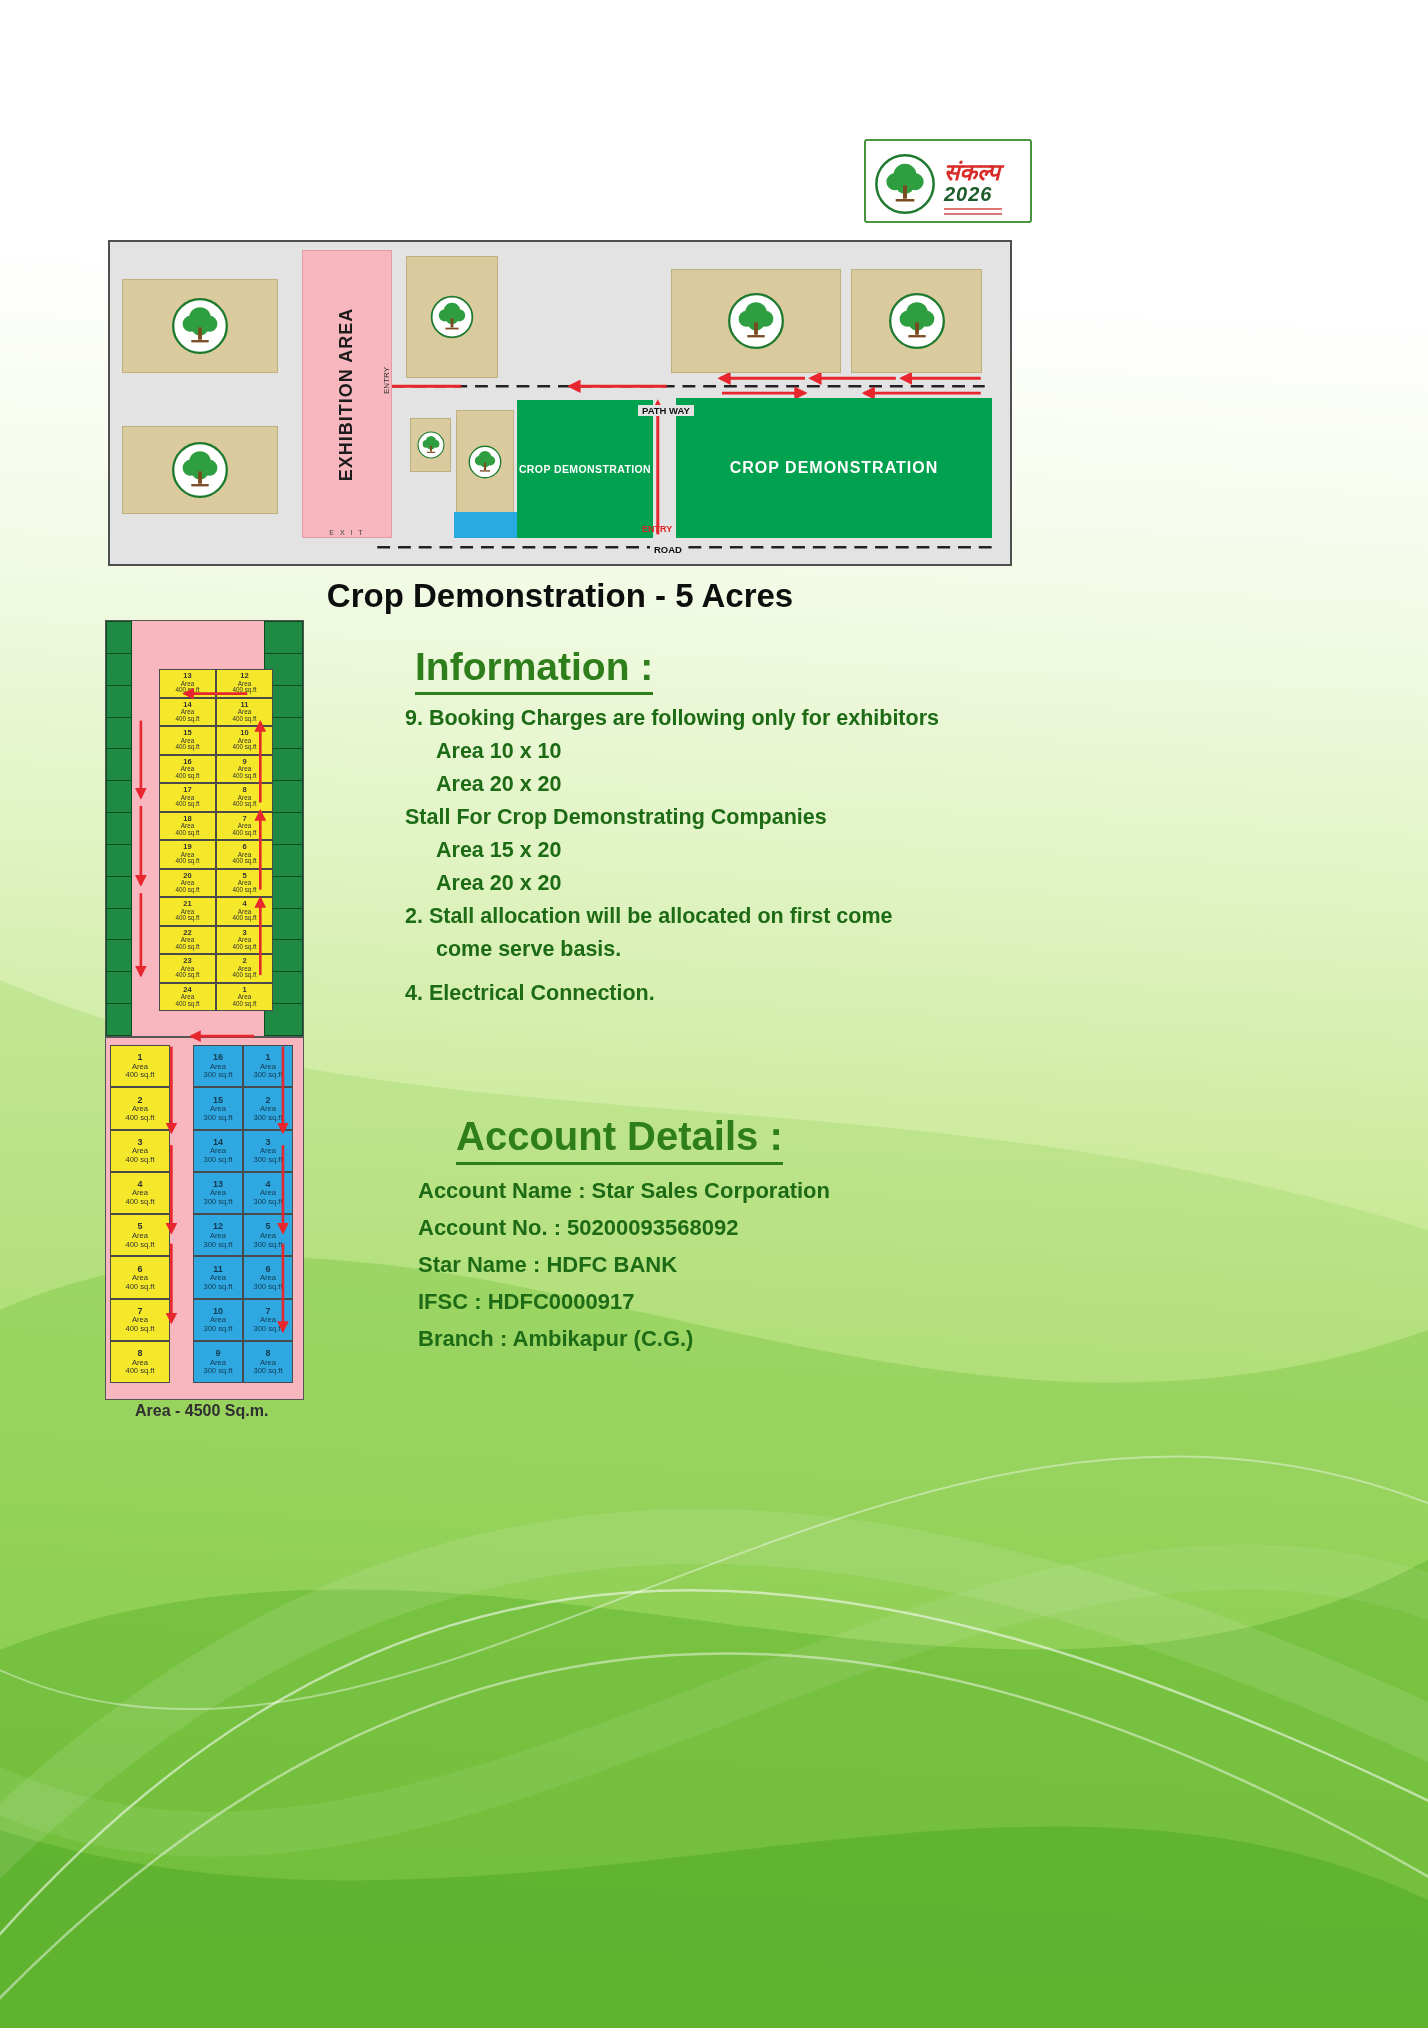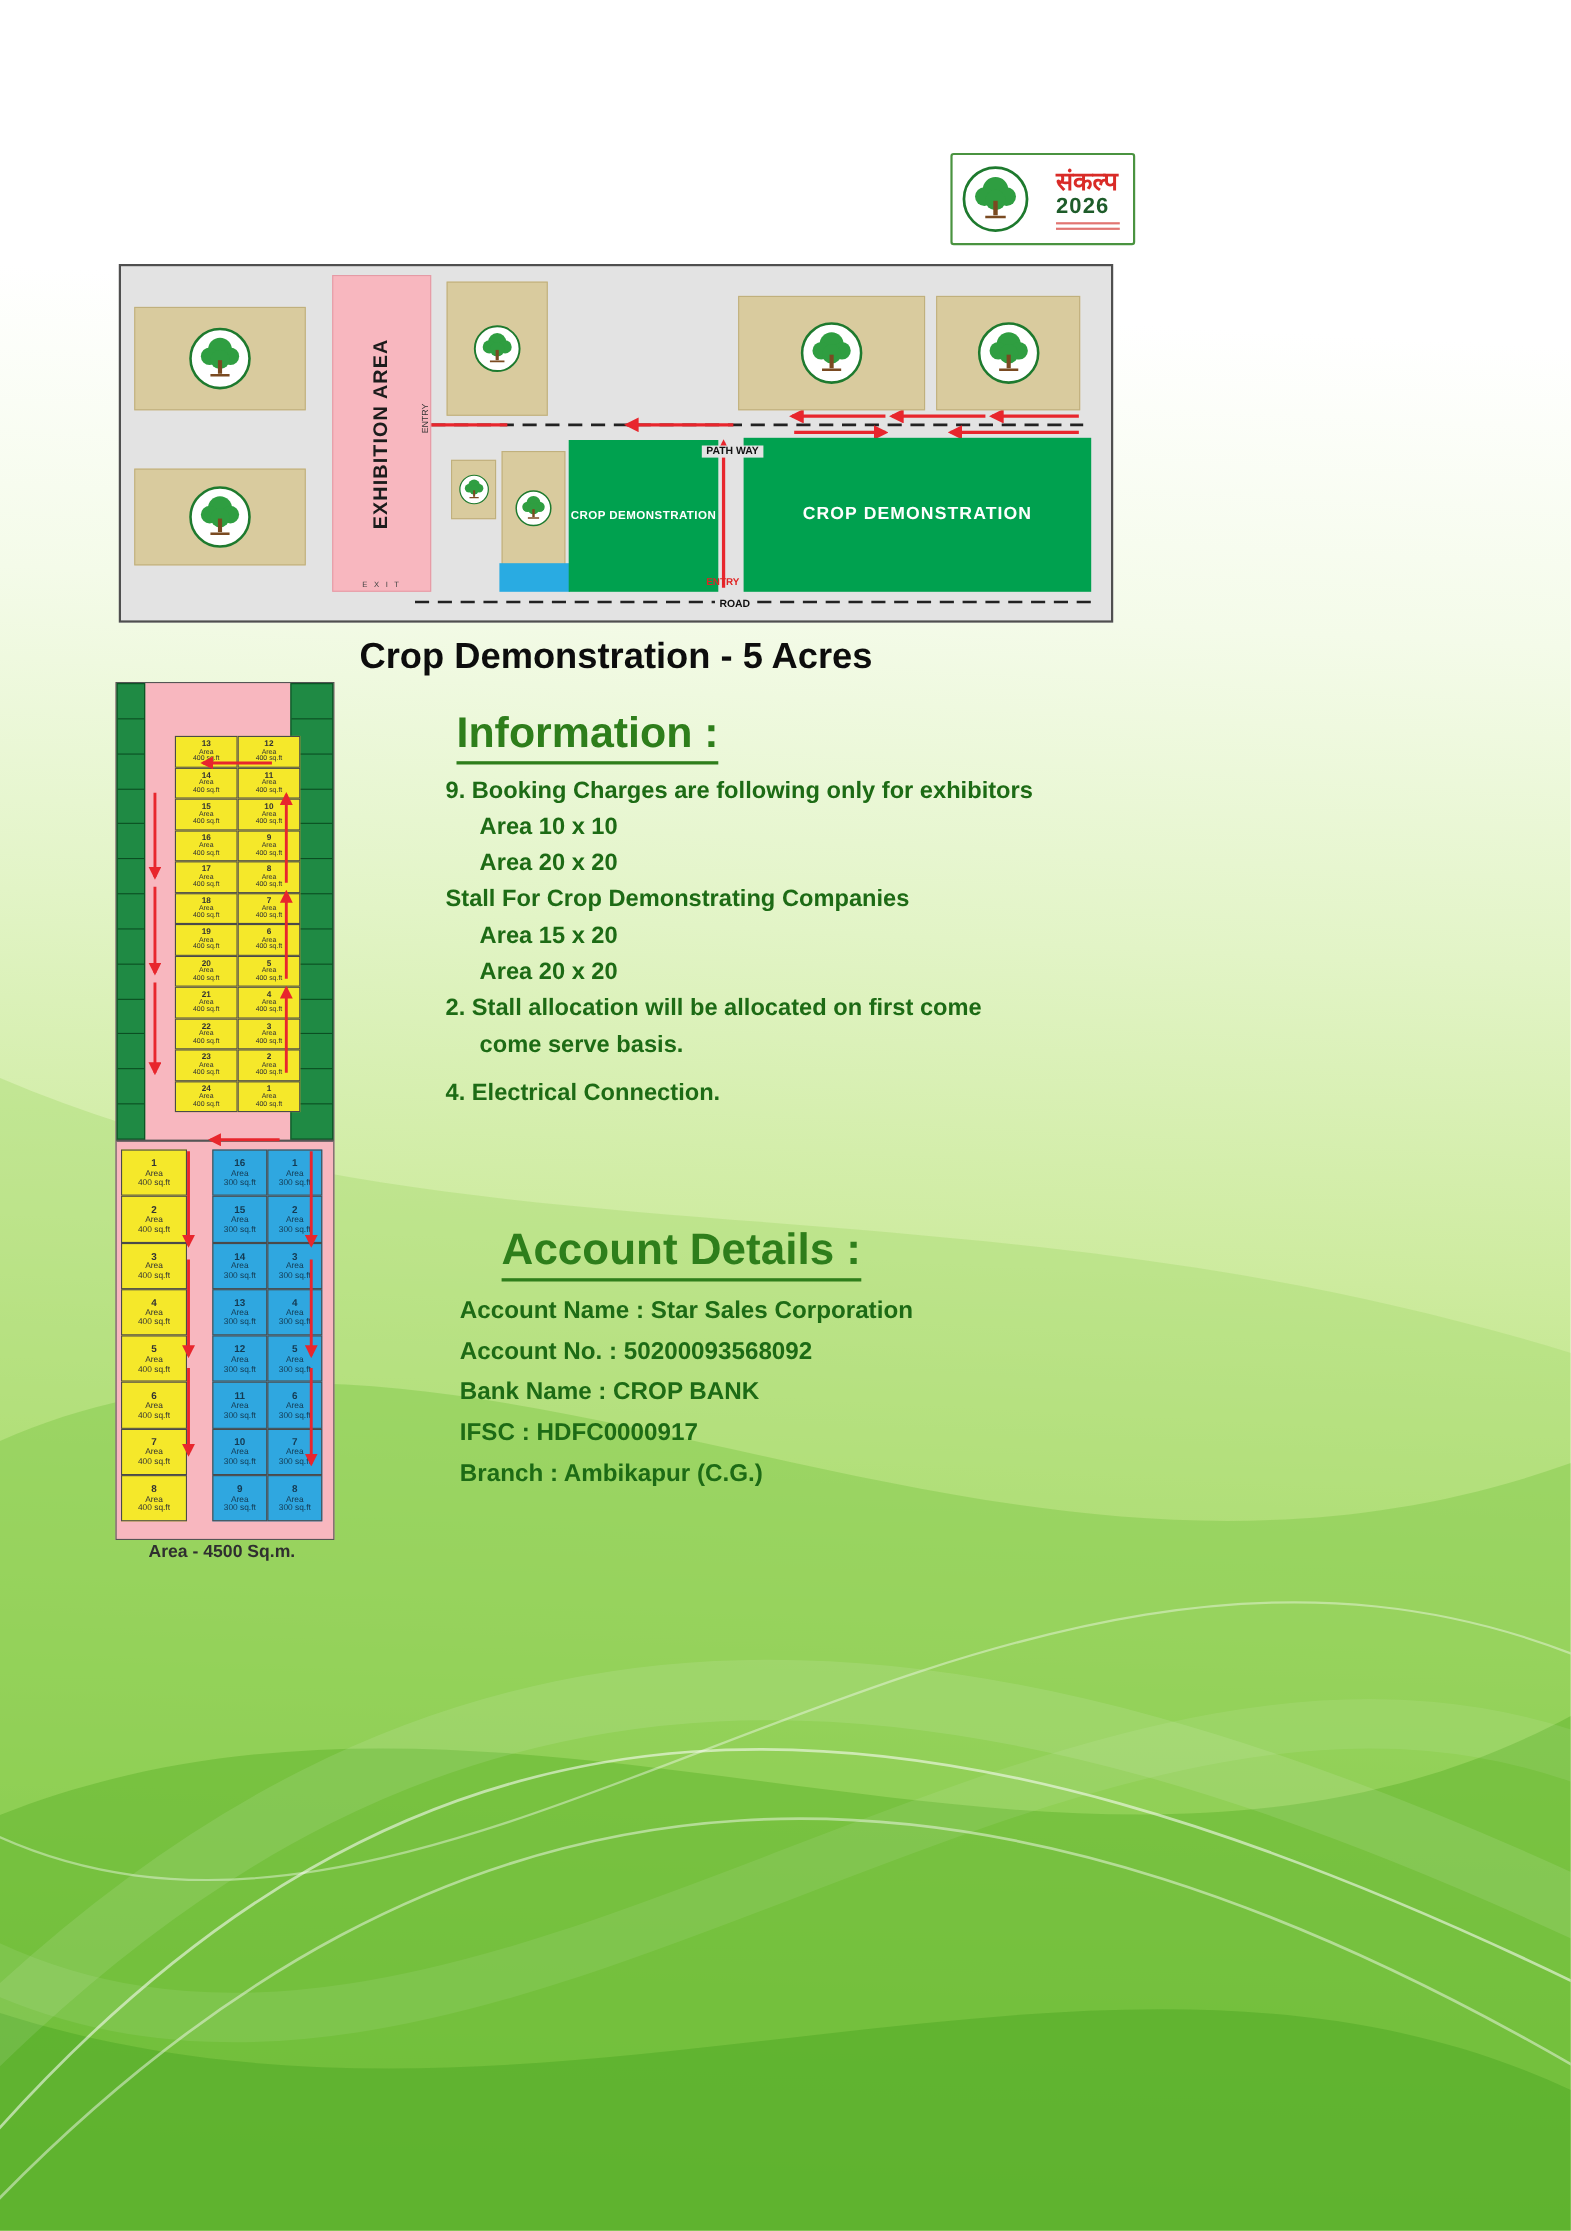--- a/index.html
+++ b/index.html
@@ -4,21 +4,21 @@
 <style>
   *{margin:0;padding:0;box-sizing:border-box;}
   html,body{width:1428px;background:#fff;font-family:"Liberation Sans",sans-serif;}
   .page{position:relative;width:1428px;height:2028px;overflow:hidden;
     background:linear-gradient(183deg,#ffffff 0%,#ffffff 15%,#f4fbe9 28%,#e2f4c6 42%,#cdeb9e 56%,#aede6f 72%,#8ccf4c 86%,#6cbd32 100%);}
   .bg-waves{position:absolute;left:0;top:0;width:1428px;height:2028px;}
   .abs{position:absolute;}
 
   
   .logo-badge{left:864px;top:139px;width:168px;height:84px;background:#fff;border:2px solid #4a9340;border-radius:3px;
-    display:flex;align-items:center;gap:24px;padding:6px 8px;}
+    display:flex;align-items:flex-end;gap:8px;padding:6px 8px;font-style:italic;}
   .tree-logo{display:inline-block;}
   .tree-logo svg{width:100%;height:100%;display:block;}
   .logo-62{width:62px;height:62px;} .logo-58{width:58px;height:58px;} .logo-44{width:44px;height:44px;}
   .logo-34{width:34px;height:34px;} .logo-28{width:28px;height:28px;}
   .logo-text{display:flex;flex-direction:column;line-height:1.05;}
   .logo-brand{color:#d92b27;font-weight:bold;font-size:23px;}
   .logo-year{color:#1e5c2a;font-weight:bold;font-size:20px;letter-spacing:1px;}
   .logo-tagline{width:58px;height:2px;background:#d9534f;opacity:.8;margin-top:3px;}
 
   
@@ -576,18 +576,18 @@
       <div class="info-line indent-1">Area 20 x 20</div>
       <div class="info-line">2. Stall allocation will be allocated on first come</div>
       <div class="info-line indent-1">come serve basis.</div>
       <div class="info-line">4. Electrical Connection.</div>
     </div>
 
   <div class="abs acct-heading">Account Details :</div>
   <div class="abs acct-lines" id="acct-lines">
       <div class="acct-line">Account Name : Star Sales Corporation</div>
       <div class="acct-line">Account No. : 50200093568092</div>
-      <div class="acct-line">Bank Name : CROP BANK</div>
+      <div class="acct-line">Star Name : HDFC BANK</div>
       <div class="acct-line">IFSC : HDFC0000917</div>
       <div class="acct-line">Branch : Ambikapur (C.G.)</div>
     </div>
 
 </div>
 
 </body></html>

